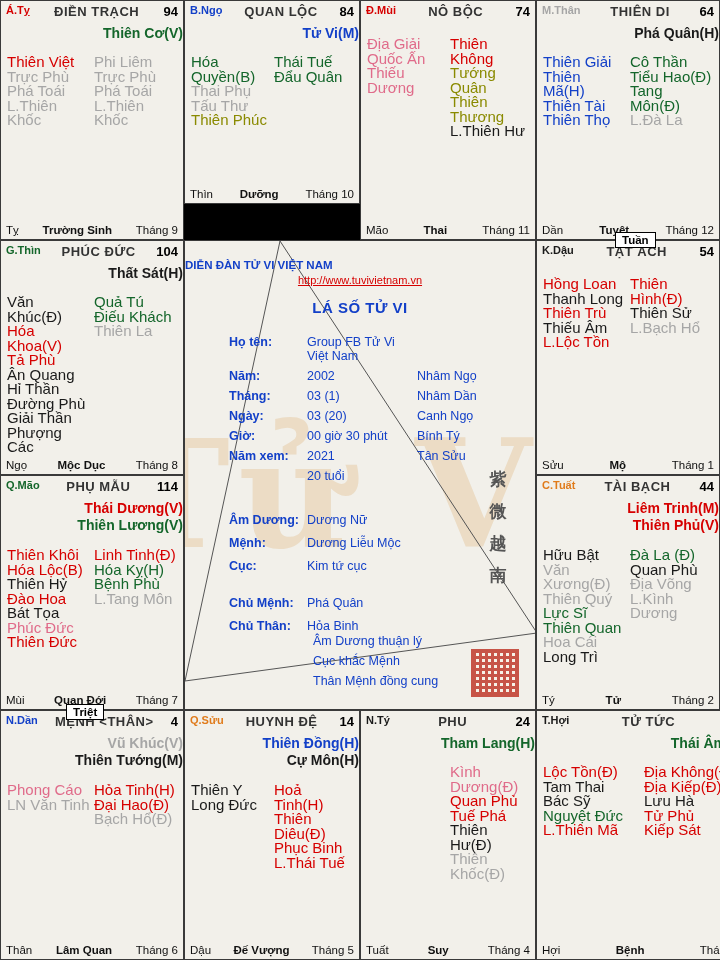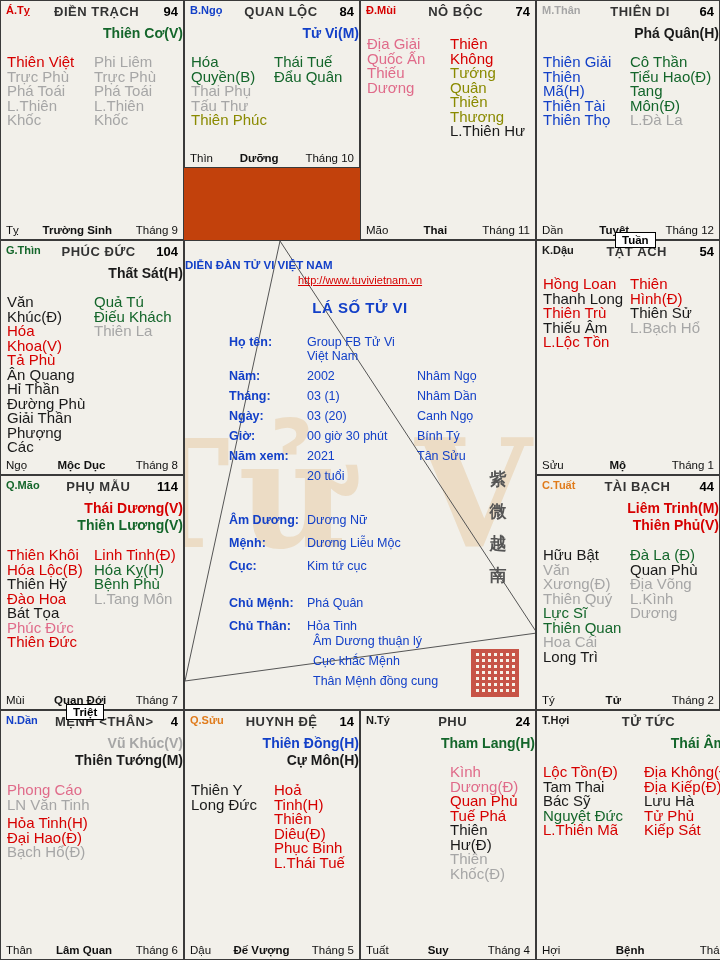--- a/index.html
+++ b/index.html
@@ -5,21 +5,21 @@
   * { box-sizing: border-box; }
   html, body {
     margin: 0; padding: 0;
     width: 720px; height: 960px;
     background: #ffffff;
     font-family: "Liberation Sans", sans-serif;
   }
   #chart {
     position: relative;
     width: 720px; height: 960px;
-    background: #c2410c;
+    background: #000000;
     overflow: hidden;
   }
   .cell {
     position: absolute;
     background: #f2f0ea;
     border: 1px solid #3a3a3a;
     overflow: hidden;
   }
   .cell-head {
     position: absolute;
@@ -213,21 +213,21 @@
           <div class="c-gray">Phá Toái</div>
           <div class="c-gray">L.Thiên Khốc</div>
         </div>
       </div>
       <div class="cell-foot">
         <span>Tỵ</span>
         <span class="mid">Trường Sinh</span>
         <span>Tháng 9</span>
       </div>
     </div>
-  <div class="cell" style="left:184px;top:0;width:176px;height:168px">
+  <div class="cell" style="left:184px;top:0;width:176px;height:204px">
       <div class="cell-head">
         <span class="cung-code c-blue">B.Ngọ</span>
         <span class="cung-name">QUAN LỘC</span>
         <span class="cung-num">84</span>
       </div>
       <div class="stars-main">
         <div class="c-blue">Tử Vi(M)</div>
       </div>
       <div class="cols" style="top: 54px;">
         <div class="col left">
@@ -433,21 +433,21 @@
   <div class="cell" style="left:0;top:710px;width:184px;height:250px">
       <div class="cell-head">
         <span class="cung-code c-blue">N.Dần</span>
         <span class="cung-name">MỆNH &lt;THÂN&gt;</span>
         <span class="cung-num">4</span>
       </div>
       <div class="stars-main">
         <div class="c-gray">Vũ Khúc(V)</div>
         <div class="c-black">Thiên Tướng(M)</div>
       </div>
-      <div class="cols" style="top: 72px; flex-direction: column;">
+      <div class="cols" style="top: 72px;">
         <div class="col left">
           <div class="c-pink">Phong Cáo</div>
           <div class="c-gray">LN Văn Tinh</div>
         </div>
         <div class="col right">
           <div class="c-red">Hỏa Tinh(H)</div>
           <div class="c-red">Đại Hao(Đ)</div>
           <div class="c-gray">Bạch Hổ(Đ)</div>
         </div>
       </div>
@@ -604,21 +604,21 @@
           <div>Kim tứ cục</div>
         </div>
       </div>
     <div class="info3" id="info3-block">
         <div class="row">
           <div class="lbl">Chủ Mệnh:</div>
           <div>Phá Quân</div>
         </div>
         <div class="row">
           <div class="lbl">Chủ Thân:</div>
-          <div>Hỏa Tinh</div>
+          <div>Hỏa Binh</div>
         </div>
       </div>
     <div class="concl" id="concl-block">
         <div>Âm Dương thuận lý</div>
         <div>Cục khắc Mệnh</div>
         <div>Thân Mệnh đồng cung</div>
       </div>
 
     <div class="vert-text">紫 微 越 南</div>
     <div class="qr"></div>

